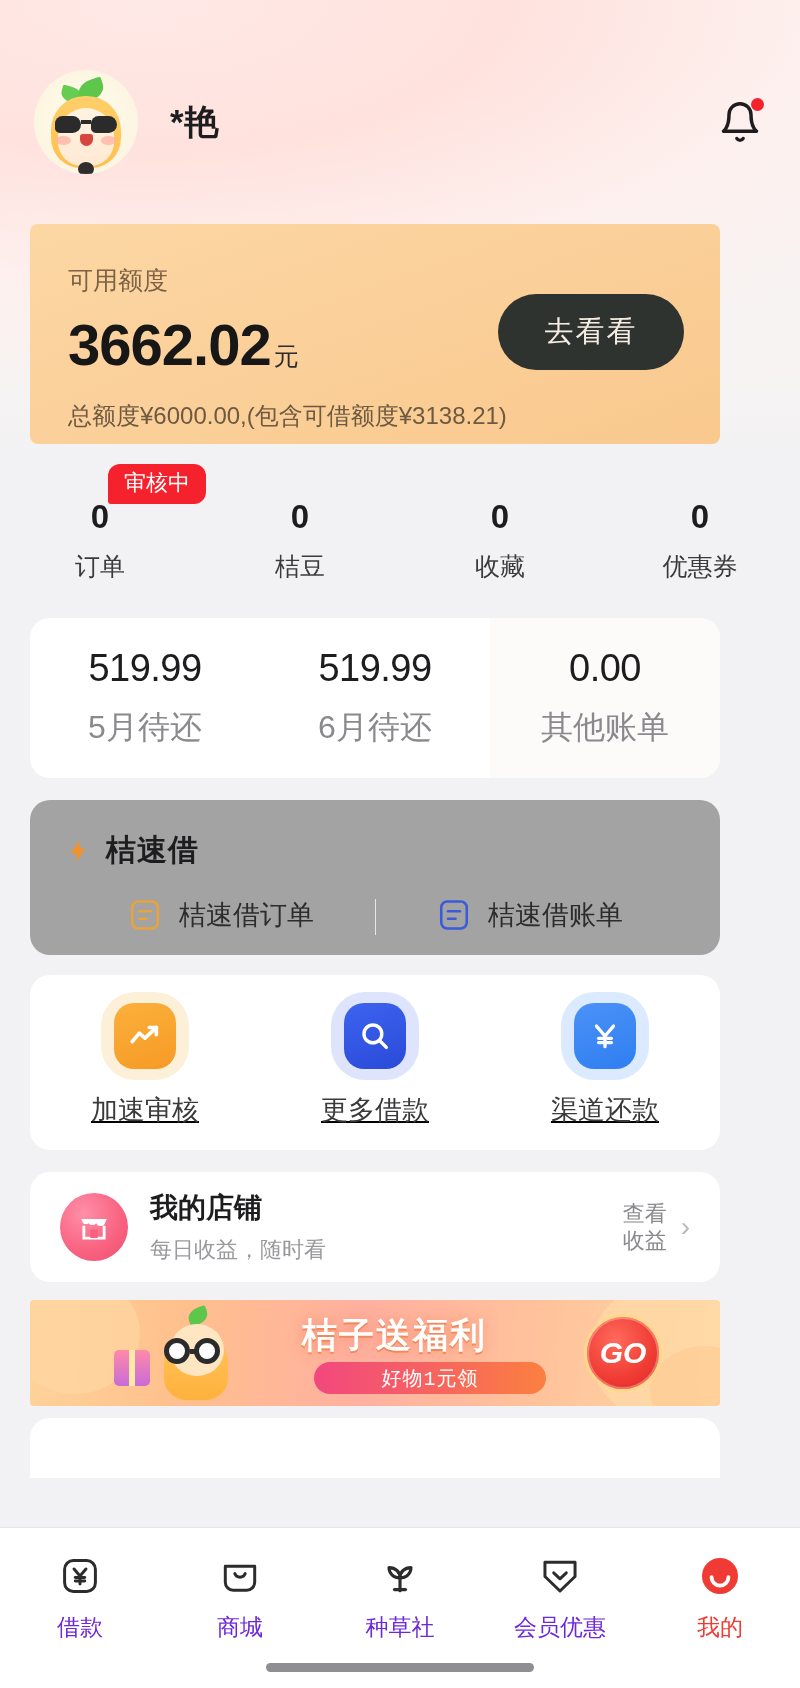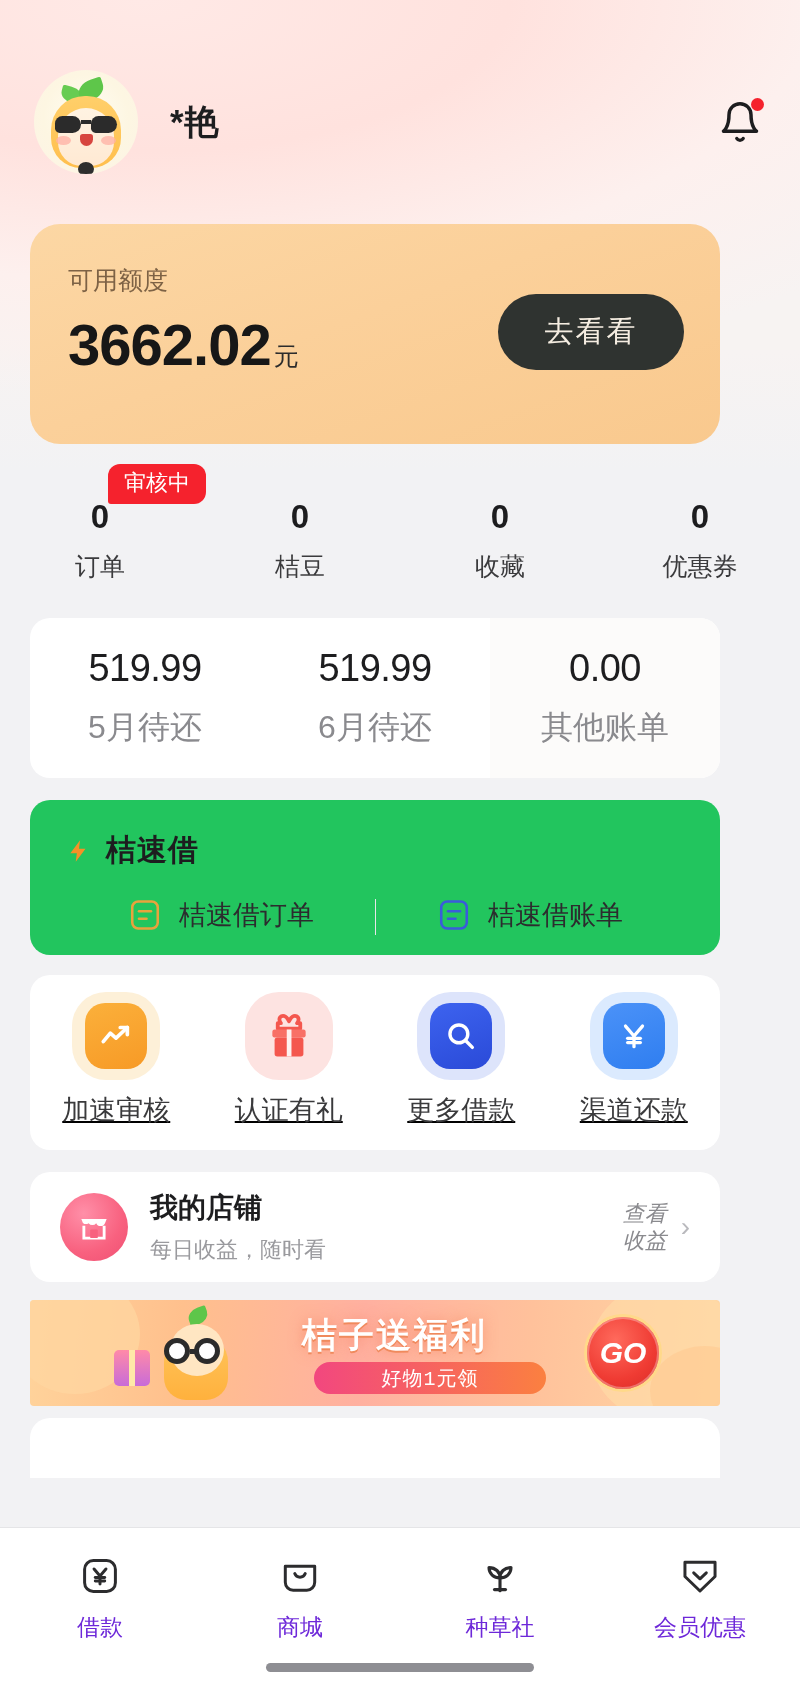--- a/index.html
+++ b/index.html
@@ -82,21 +82,21 @@
     display:flex; align-items:center; justify-content:center;
   }
   .bell-dot {
     position: absolute; right: 2px; top: 2px; width: 13px; height: 13px;
     border-radius: 50%; background: #f5222d;
   }
 
   
   .credit-card {
     position: absolute; left: 30px; top: 224px; width: 690px; height: 220px;
-    border-radius: 30px;
+    border-radius: 8px;
     background: linear-gradient(160deg,#fcd7a4 0%, #fbd09a 45%, #f9c98e 100%);
     padding: 40px 38px 0 38px;
   }
   .cc-label { font-size: 25px; color: #7d6245; }
   .cc-amount-row { display:flex; align-items: baseline; margin-top: 14px; }
   .cc-amount { font-size: 58px; font-weight: 800; color: #171717; letter-spacing: -1px; }
   .cc-unit { font-size: 25px; color: #2c2c2c; margin-left: 3px; font-weight: 500;}
   .cc-sub { margin-top: 22px; font-size: 24px; color: #6e5941; }
   .cc-btn {
     position: absolute; right: 36px; top: 70px; width: 186px; height: 76px;
@@ -125,21 +125,21 @@
     background: #fff; border-radius: 20px; display: flex; overflow: hidden;
   }
   .bill { flex:1; display:flex; flex-direction:column; align-items:center; justify-content:center; }
   .bill.tinted { background:#fcfbfa; }
   .bill-amt { font-size: 38px; color:#1d1d1f; font-weight:400; letter-spacing:-.5px; }
   .bill-label { margin-top: 16px; font-size: 32px; color:#8a8a8e; }
 
   
   .loan-card {
     position: absolute; left: 30px; top: 800px; width: 690px; height: 155px;
-    background:#22c55e; border-radius: 20px; padding: 30px 36px 0;
+    background:#a3a3a3; border-radius: 20px; padding: 30px 36px 0;
   }
   .loan-title { display:flex; align-items:center; }
   .loan-title .txt { font-size: 30px; font-weight:700; color:#1d1d1f; margin-left:14px; letter-spacing:1px;}
   .loan-links { display:flex; align-items:center; margin-top: 26px; position: relative; }
   .loan-link { flex:1; display:flex; align-items:center; justify-content:center; }
   .loan-link .lbl { font-size:27px; color:#2c2c2e; margin-left:16px; }
   .loan-divider {
     position:absolute; left:50%; top:2px; width:1px; height:36px; background:#e6e6e8;
   }
 
@@ -164,21 +164,21 @@
   }
   .shop-icon {
     width: 68px; height: 68px; border-radius:50%;
     background: radial-gradient(circle at 35% 30%, #ff8fa8 0%, #f8617f 60%, #ef4f72 100%);
     display:flex; align-items:center; justify-content:center; flex:none;
   }
   .shop-txt { margin-left: 22px; }
   .shop-title { font-size: 28px; font-weight:700; color:#1d1d1f; }
   .shop-sub { font-size: 22px; color:#9a9a9e; margin-top: 8px; }
   .shop-right { margin-left:auto; display:flex; align-items:center; }
-  .shop-right .two-line { text-align:right; font-size:22px; color:#8a8a8e; line-height:1.25;font-style:italic; }
+  .shop-right .two-line { text-align:right; font-size:22px; color:#8a8a8e; line-height:1.25; }
   .chev { margin-left: 14px; color:#b9b9bd; font-size: 28px; }
 
   
   .banner {
     position: absolute; left: 30px; top: 1300px; width: 690px; height: 106px;
     border-radius: 4px; overflow: hidden;
     background: linear-gradient(95deg,#ffd39b 0%, #ffc08d 22%, #ffb0a0 48%, #ffc19b 72%, #ffd7a4 100%);
   }
   .banner .blob { position:absolute; border-radius:50%; background:rgba(255,255,255,.25); }
   .banner .b1{left:-20px;top:-26px;width:130px;height:120px;background:rgba(255,214,160,.75);}
@@ -267,20 +267,21 @@
       <div class="bell-dot"></div>
     </div>
   </div>
 
   <div class="credit-card">
     <div class="cc-label">可用额度</div>
     <div class="cc-amount-row">
       <span class="cc-amount">3662.02</span>
       <span class="cc-unit">元</span>
     </div>
+    <div class="cc-sub">总额度¥6000.00,(包含可借额度¥3138.21)</div>
     <div class="cc-btn">去看看</div>
   </div>
 
   <div class="stats">
     <div class="stat">
       <div class="stat-badge">审核中</div>
       <div class="stat-num">0</div>
       <div class="stat-label">订单</div>
     </div>
     <div class="stat">
@@ -348,34 +349,20 @@
         <div class="svc-icon" style="background:linear-gradient(160deg,#fbb03b,#f79a26);">
           <svg width="34" height="34" viewBox="0 0 24 24" fill="none" stroke="#fff" stroke-width="2.6" stroke-linecap="round" stroke-linejoin="round">
             <polyline points="3,16 8,10 12,13.5 20,6"></polyline>
             <polyline points="15,6 20,6 20,11"></polyline>
           </svg>
         </div>
       </div>
       <div class="svc-label">加速审核</div>
     </div>
 
-    <div class="service">
-      <div class="svc-icon-wrap">
-        <div class="svc-glow" style="background:#fde3e1;"></div>
-        <div class="svc-icon" style="background:transparent;">
-          <svg width="54" height="56" viewBox="0 0 24 24">
-            <path d="M8.6 3.2c1.3-.6 2.6.5 3.4 2.2.8-1.7 2.1-2.8 3.4-2.2 1.1.5 1.1 2 .2 3.1h1.4v2.4H7V6.3h1.4C7.5 5.2 7.5 3.7 8.6 3.2z" fill="none" stroke="#f4574e" stroke-width="1.7" stroke-linejoin="round"></path>
-            <rect x="4.6" y="9.1" width="14.8" height="3.6" rx="1" fill="#f87066"></rect>
-            <rect x="5.6" y="12.7" width="12.8" height="8.4" rx="1.2" fill="#f4574e"></rect>
-            <rect x="11" y="9.1" width="2.1" height="12" fill="#fff1ef"></rect>
-          </svg>
-        </div>
-      </div>
-      <div class="svc-label">认证有礼</div>
-    </div>
 
     <div class="service">
       <div class="svc-icon-wrap">
         <div class="svc-glow" style="background:#dde4fb;"></div>
         <div class="svc-icon" style="background:linear-gradient(160deg,#3d63ef,#2a4ad8);">
           <svg width="34" height="34" viewBox="0 0 24 24" fill="none" stroke="#fff" stroke-width="2.4" stroke-linecap="round">
             <circle cx="10.5" cy="10.5" r="6.3"></circle>
             <line x1="15.2" y1="15.2" x2="20" y2="20"></line>
           </svg>
         </div>
@@ -481,17 +468,26 @@
     <div class="nav-item">
       <div class="nav-icon">
         <svg width="42" height="42" viewBox="0 0 24 24" fill="none" stroke="#2c2c2e" stroke-width="1.7" stroke-linecap="round" stroke-linejoin="round">
           <path d="M3.4 4.2h17.2v8.1L12 20.6 3.4 12.3z"></path>
           <polyline points="8.4,10.2 12,13.6 15.6,10.2"></polyline>
         </svg>
       </div>
       <div class="nav-label">会员优惠</div>
     </div>
 
+    <div class="nav-item active">
+      <div class="nav-icon">
+        <svg width="46" height="46" viewBox="0 0 24 24">
+          <circle cx="12" cy="12" r="9.4" fill="#ef3b33"></circle>
+          <path d="M7.6 12.6a4.4 4.4 0 0 0 8.8 0" fill="none" stroke="#fff" stroke-width="2" stroke-linecap="round"></path>
+        </svg>
+      </div>
+      <div class="nav-label">我的</div>
+    </div>
 
     <div class="home-indicator"></div>
   </div>
 
 </div>
 
 </body></html>

